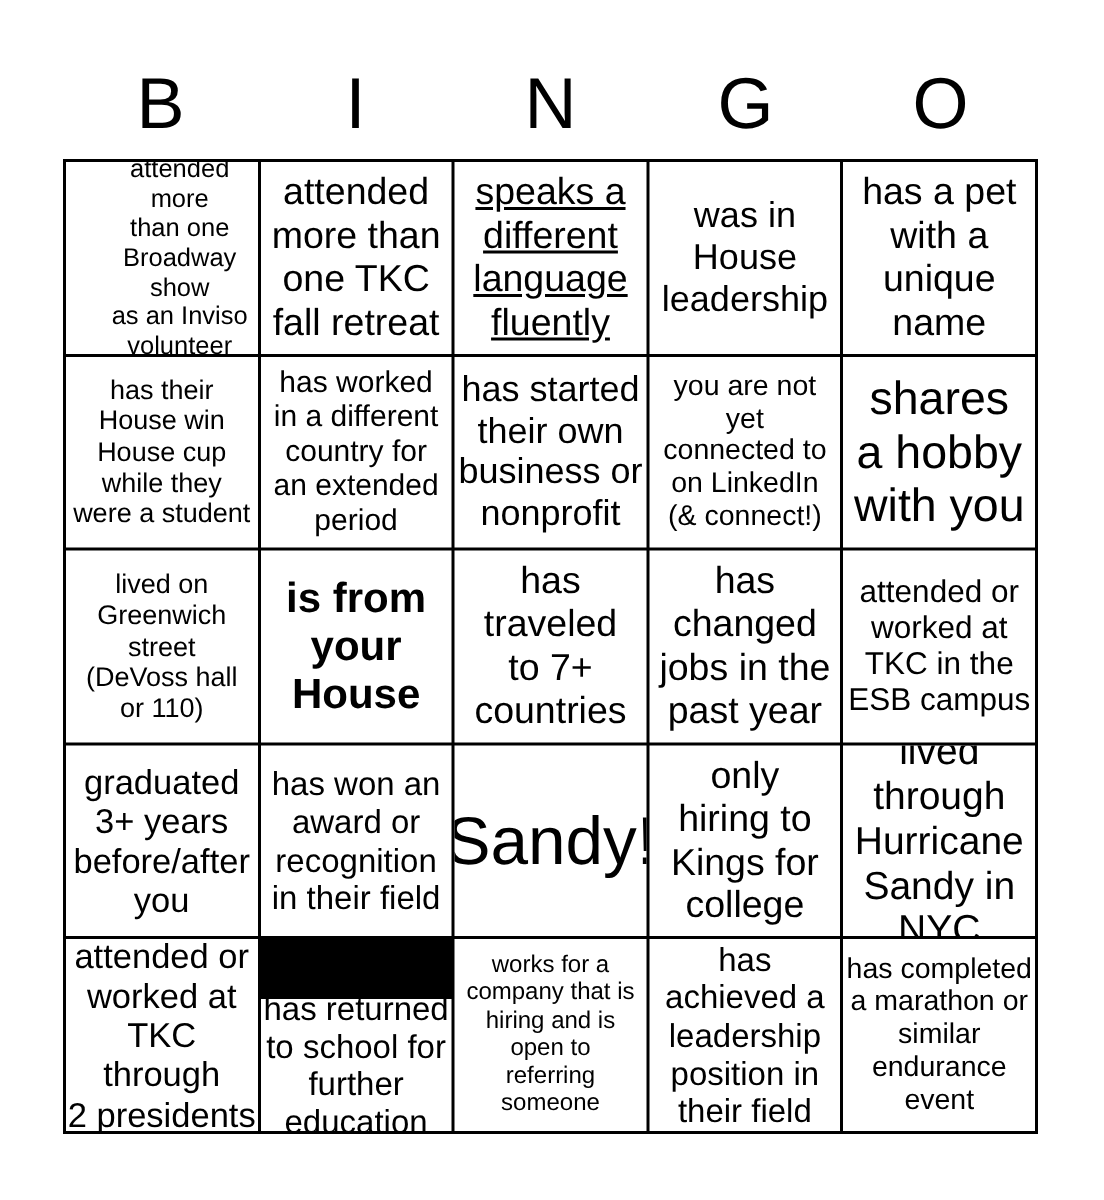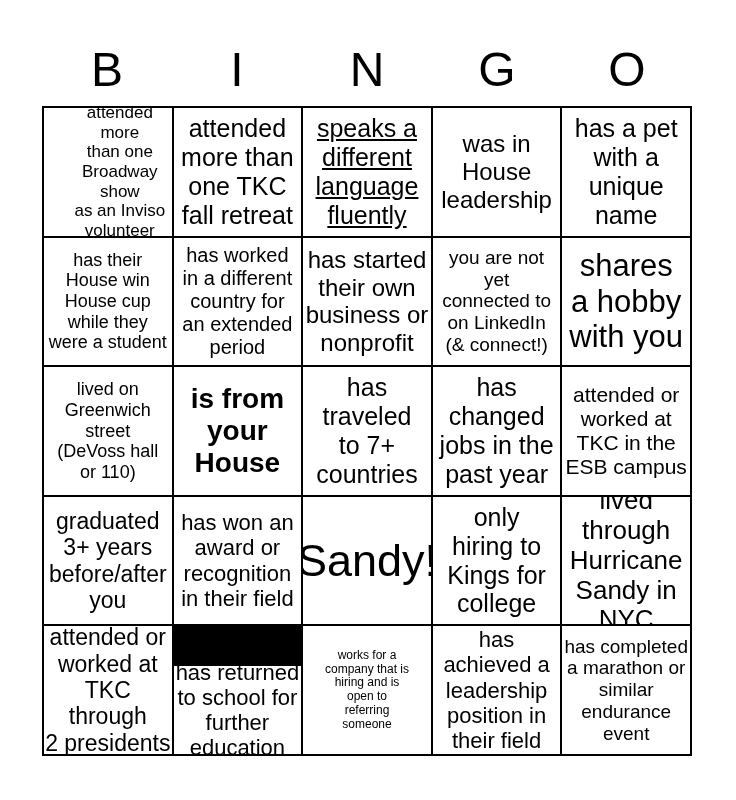--- a/index.html
+++ b/index.html
@@ -148,21 +148,21 @@
 Sandy in
 NYC</div>
       <div class="cell" style="font-size: 23px;">attended or
 worked at
 TKC through
 2 presidents</div>
       <div class="cell" style="font-size: 22px; margin-top: 40px;">has returned
 to school for
 further
 education</div>
-      <div class="cell" style="font-size: 12px;">works for a
+      <div class="cell" style="font-size: 16px;">works for a
 company that is
 hiring and is
 open to
 referring
 someone</div>
       <div class="cell" style="font-size: 22px;">has
 achieved a
 leadership
 position in
 their field</div>

